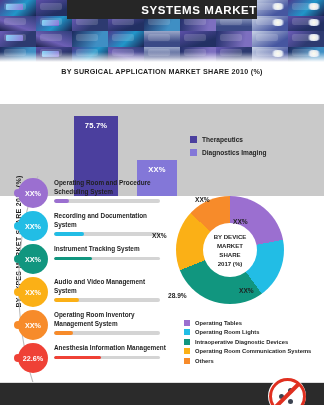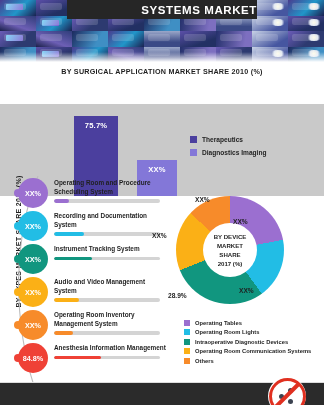--- a/index.html
+++ b/index.html
@@ -210,21 +210,21 @@
   <div class="item">
     <div class="bubble" style="background:#f78b2a">XX%</div>
     <div class="it-body">
       <div class="it-label">Operating Room Inventory Management System</div>
       <div class="track">
         <div class="fill" style="width:18%;background:#f78b2a"></div>
       </div>
     </div>
   </div>
   <div class="item">
-    <div class="bubble" style="background:#ef4136">84.8%</div>
+    <div class="bubble" style="background:#ef4136">22.6%</div>
     <div class="it-body">
       <div class="it-label">Anesthesia Information Management</div>
       <div class="track">
         <div class="fill" style="width:44%;background:#ef4136"></div>
       </div>
     </div>
   </div>
 </div>
 
 <div class="donut-wrap">

